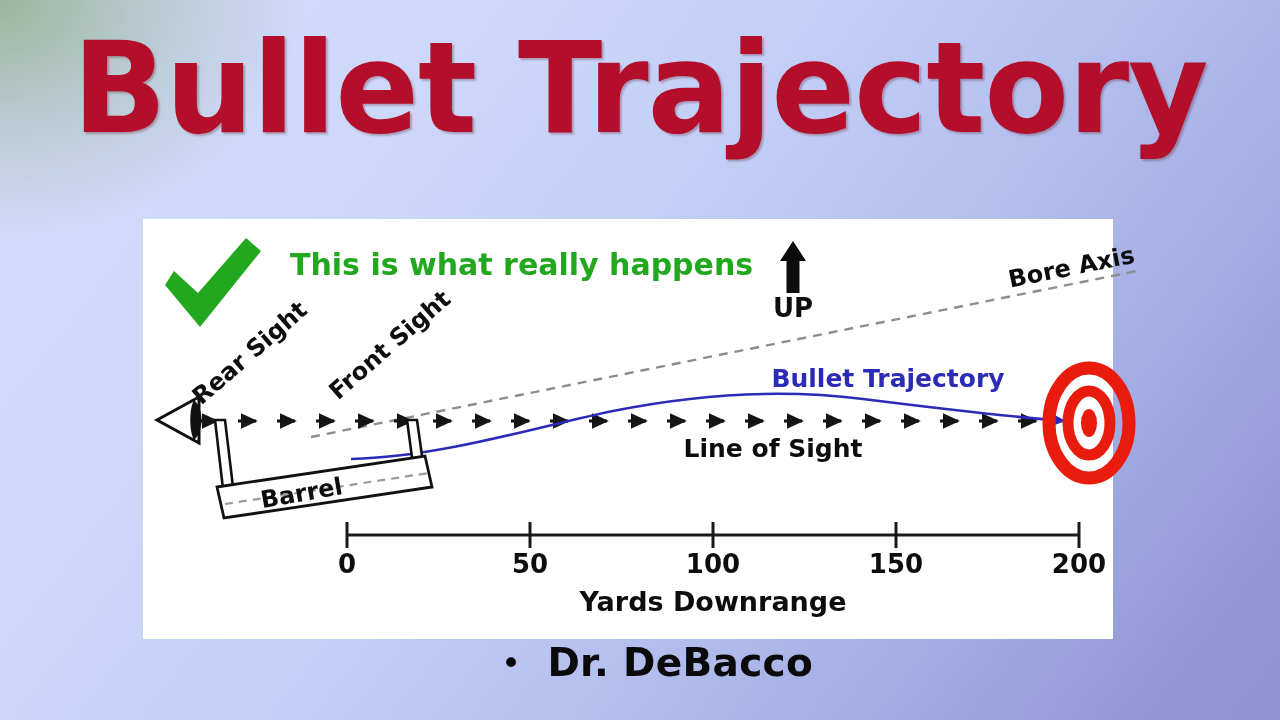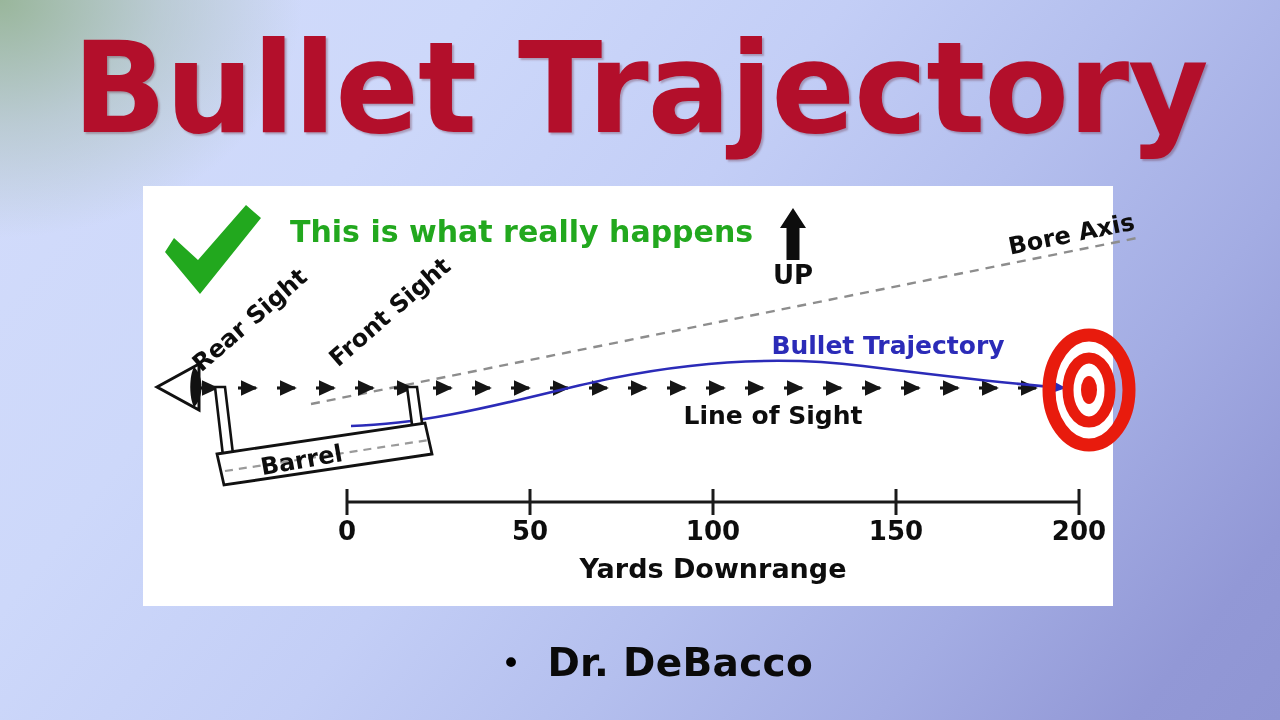--- a/index.html
+++ b/index.html
@@ -43,21 +43,21 @@
     color: #b30f2b;
     text-shadow: 2px 2px 2px rgba(90,20,35,0.30);
     white-space: nowrap;
     transform: scaleX(0.98);
   }
 
   
   #panel {
     position: absolute;
     left: 143px;
-    top: 186px;
+    top: 219px;
     width: 970px;
     height: 420px;
     background: #ffffff;
   }
   #panel svg { display: block; }
 
   
   #bullet-line {
     position: absolute;
     left: 0;

